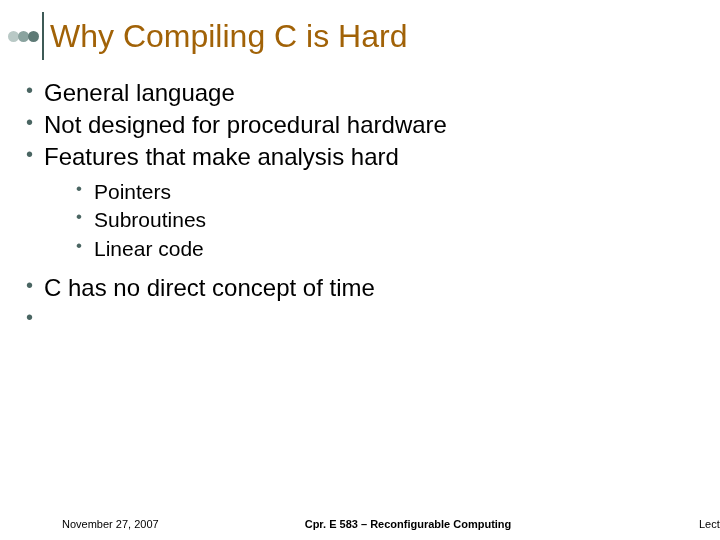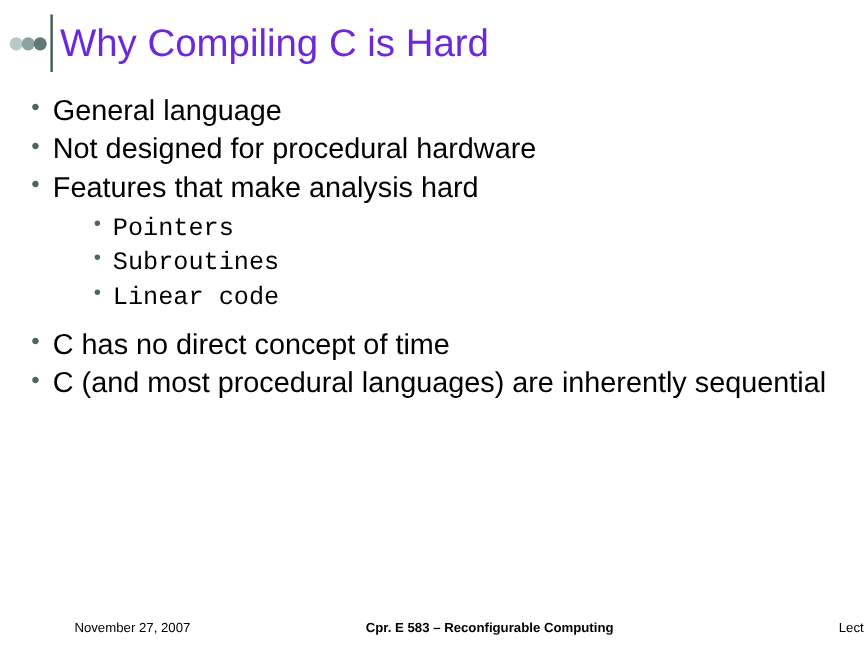--- a/index.html
+++ b/index.html
@@ -33,21 +33,21 @@
   .d3 { background: #5e7a76; }
   .vbar {
     width: 2px;
     height: 48px;
     background: #3e5a56;
     margin: 0 6px 0 4px;
   }
   .title {
     font-size: 32px;
     font-weight: 400;
-    color: #6d28d9;
+    color: #a16207;
     letter-spacing: 0;
   }
   .content {
     padding: 18px 30px 0 26px;
   }
   ul.main {
     list-style: none;
   }
   ul.main > li {
     font-size: 24px;
@@ -60,21 +60,20 @@
     content: "•";
     position: absolute;
     left: 0;
     top: 0;
     color: #4a6562;
     font-size: 20px;
   }
   ul.sub {
     list-style: none;
     margin: 6px 0 10px 32px;
-    font-family: Liberation Mono, monospace;
   }
   ul.sub > li {
     font-size: 21px;
     line-height: 1.35;
     padding-left: 18px;
     position: relative;
   }
   ul.sub > li::before {
     content: "•";
     position: absolute;
@@ -119,21 +118,20 @@
     <li>
       <span>Features that make analysis hard</span>
       <ul class="sub">
         <li>Pointers</li>
         <li>Subroutines</li>
         <li>Linear code</li>
       </ul>
     </li>
     <li>C has no direct concept of time</li>
     <li>
-      <span>C (and most procedural languages) are inherently sequential</span>
     </li>
   </ul>
 </div>
 
 <div class="footer">
   <div class="left">November 27, 2007</div>
   <div class="center">Cpr. E 583 – Reconfigurable Computing</div>
   <div class="right">Lect-25. 27</div>
 </div>
 

